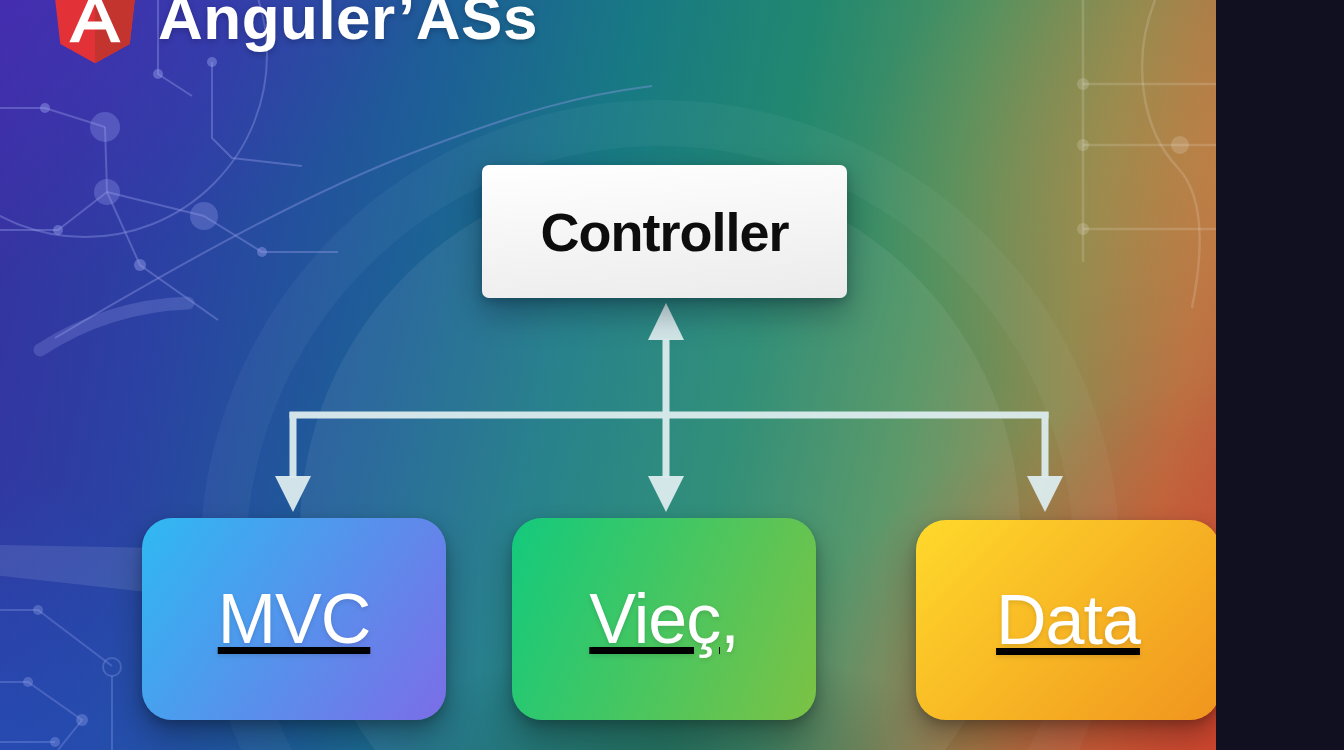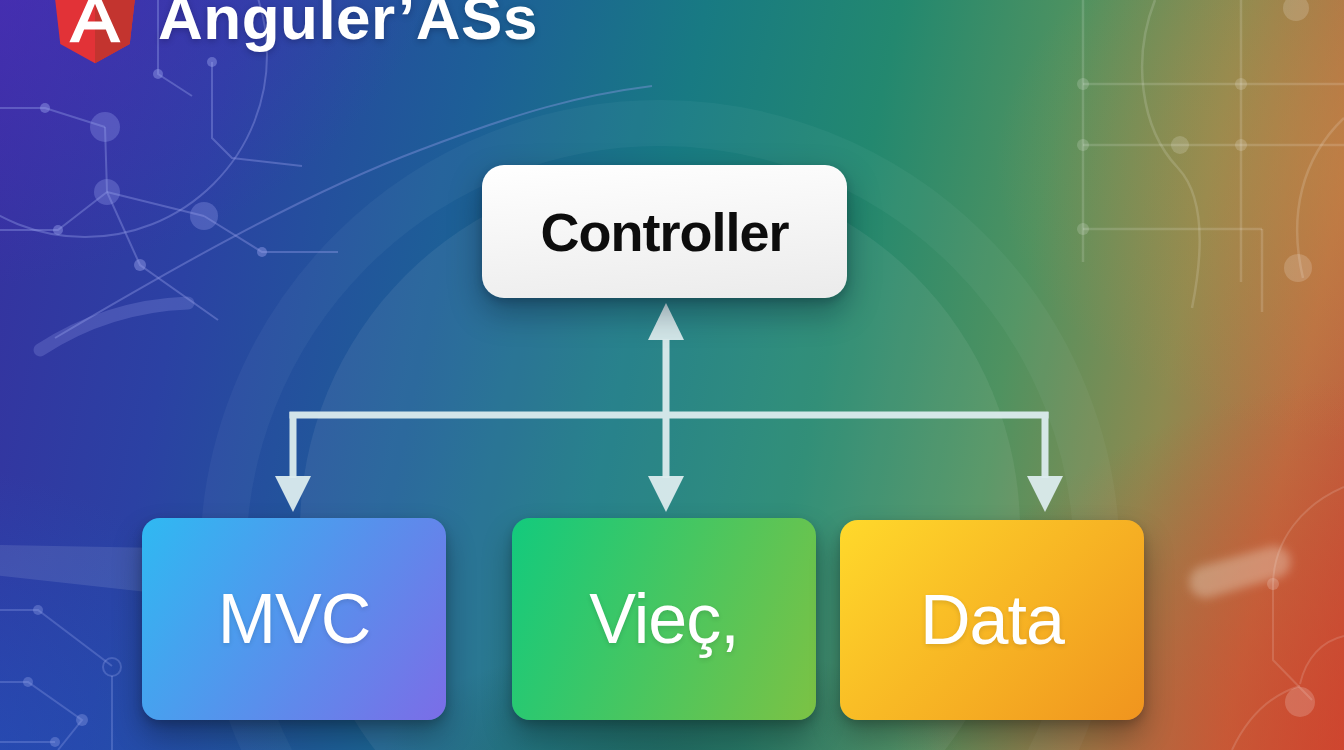--- a/index.html
+++ b/index.html
@@ -1,17 +1,17 @@
 <!DOCTYPE html>
 <html><head>
 <meta charset="utf-8">
 <style>
   html,body{margin:0;padding:0;background:#101020;}
   .stage{
-    position:relative;width:1344px;height:750px;overflow:hidden;
+    position:relative;width:1216px;height:750px;overflow:hidden;
     font-family:"Liberation Sans","DejaVu Sans",sans-serif;
     -webkit-font-smoothing:antialiased;
   }
   
   .bg{
     position:absolute;inset:0;
     background:
       radial-gradient(900px 640px at 108% 102%, rgba(214,62,40,0.78), rgba(214,62,40,0) 62%),
       radial-gradient(620px 430px at 104% 22%, rgba(198,142,72,0.50), rgba(198,142,72,0) 65%),
       radial-gradient(780px 560px at -6% -12%, rgba(82,44,192,0.70), rgba(82,44,192,0) 68%),
@@ -29,31 +29,31 @@
     clip-path:polygon(0 35%,62% 22%,62% 2%,90% 48%,62% 94%,62% 72%,0 62%);}
   .blob{position:absolute;left:1188px;top:556px;width:104px;height:32px;border-radius:16px;
     background:rgba(242,232,216,0.35);transform:rotate(-16deg);filter:blur(5px);}
   svg.deco,svg.connectors{position:absolute;left:0;top:0;pointer-events:none;}
   
   .logo{position:absolute;left:40px;top:-38px;width:110px;height:110px;}
   .brand{position:absolute;left:158px;top:-13px;line-height:62px;font-size:62px;font-weight:600;
     color:#ffffff;letter-spacing:0.5px;text-shadow:0 2px 6px rgba(0,0,30,0.25);white-space:nowrap;}
   
   .node{position:absolute;display:flex;align-items:center;justify-content:center;box-sizing:border-box;}
-  .node-controller{left:482px;top:165px;width:365px;height:133px;border-radius:22px;
+  .node-controller{left:482px;top:165px;width:365px;height:133px;border-radius:7px;
     background:linear-gradient(175deg,#ffffff,#ebebeb);
     box-shadow:0 14px 32px rgba(0,10,30,0.35),0 3px 8px rgba(0,10,30,0.20);}
   .node-controller .label{font-size:54px;font-weight:700;color:#0d0d0d;letter-spacing:-1px;}
-  .child{top:518px;width:304px;height:202px;border-radius:18px;
-    box-shadow:0 16px 30px rgba(0,0,0,0.30),0 4px 10px rgba(0,0,0,0.18);}
+  .child{top:518px;width:304px;height:202px;border-radius:30px;
+    box-shadow:0 16px 30px rgba(0,0,0,0.30),0 4px 10px rgba(0,0,0,0.18);text-decoration:underline;}
   .child .label{font-size:70px;font-weight:400;color:#ffffff;letter-spacing:-1px;
     text-shadow:0 2px 5px rgba(0,0,0,0.12);}
   .node-mvc{left:142px;}
   .node-view{left:512px;}
-  .node-data{left:840px;top:520px;height:200px;}
+  .node-data{left:916px;top:520px;height:200px;}
 </style>
 </head>
 <body>
 
 <div class="stage">
 
   <div class="bg"></div>
   <div class="circleB"></div>
   <div class="circleA"></div>
   <div class="bottom-shade"></div>

